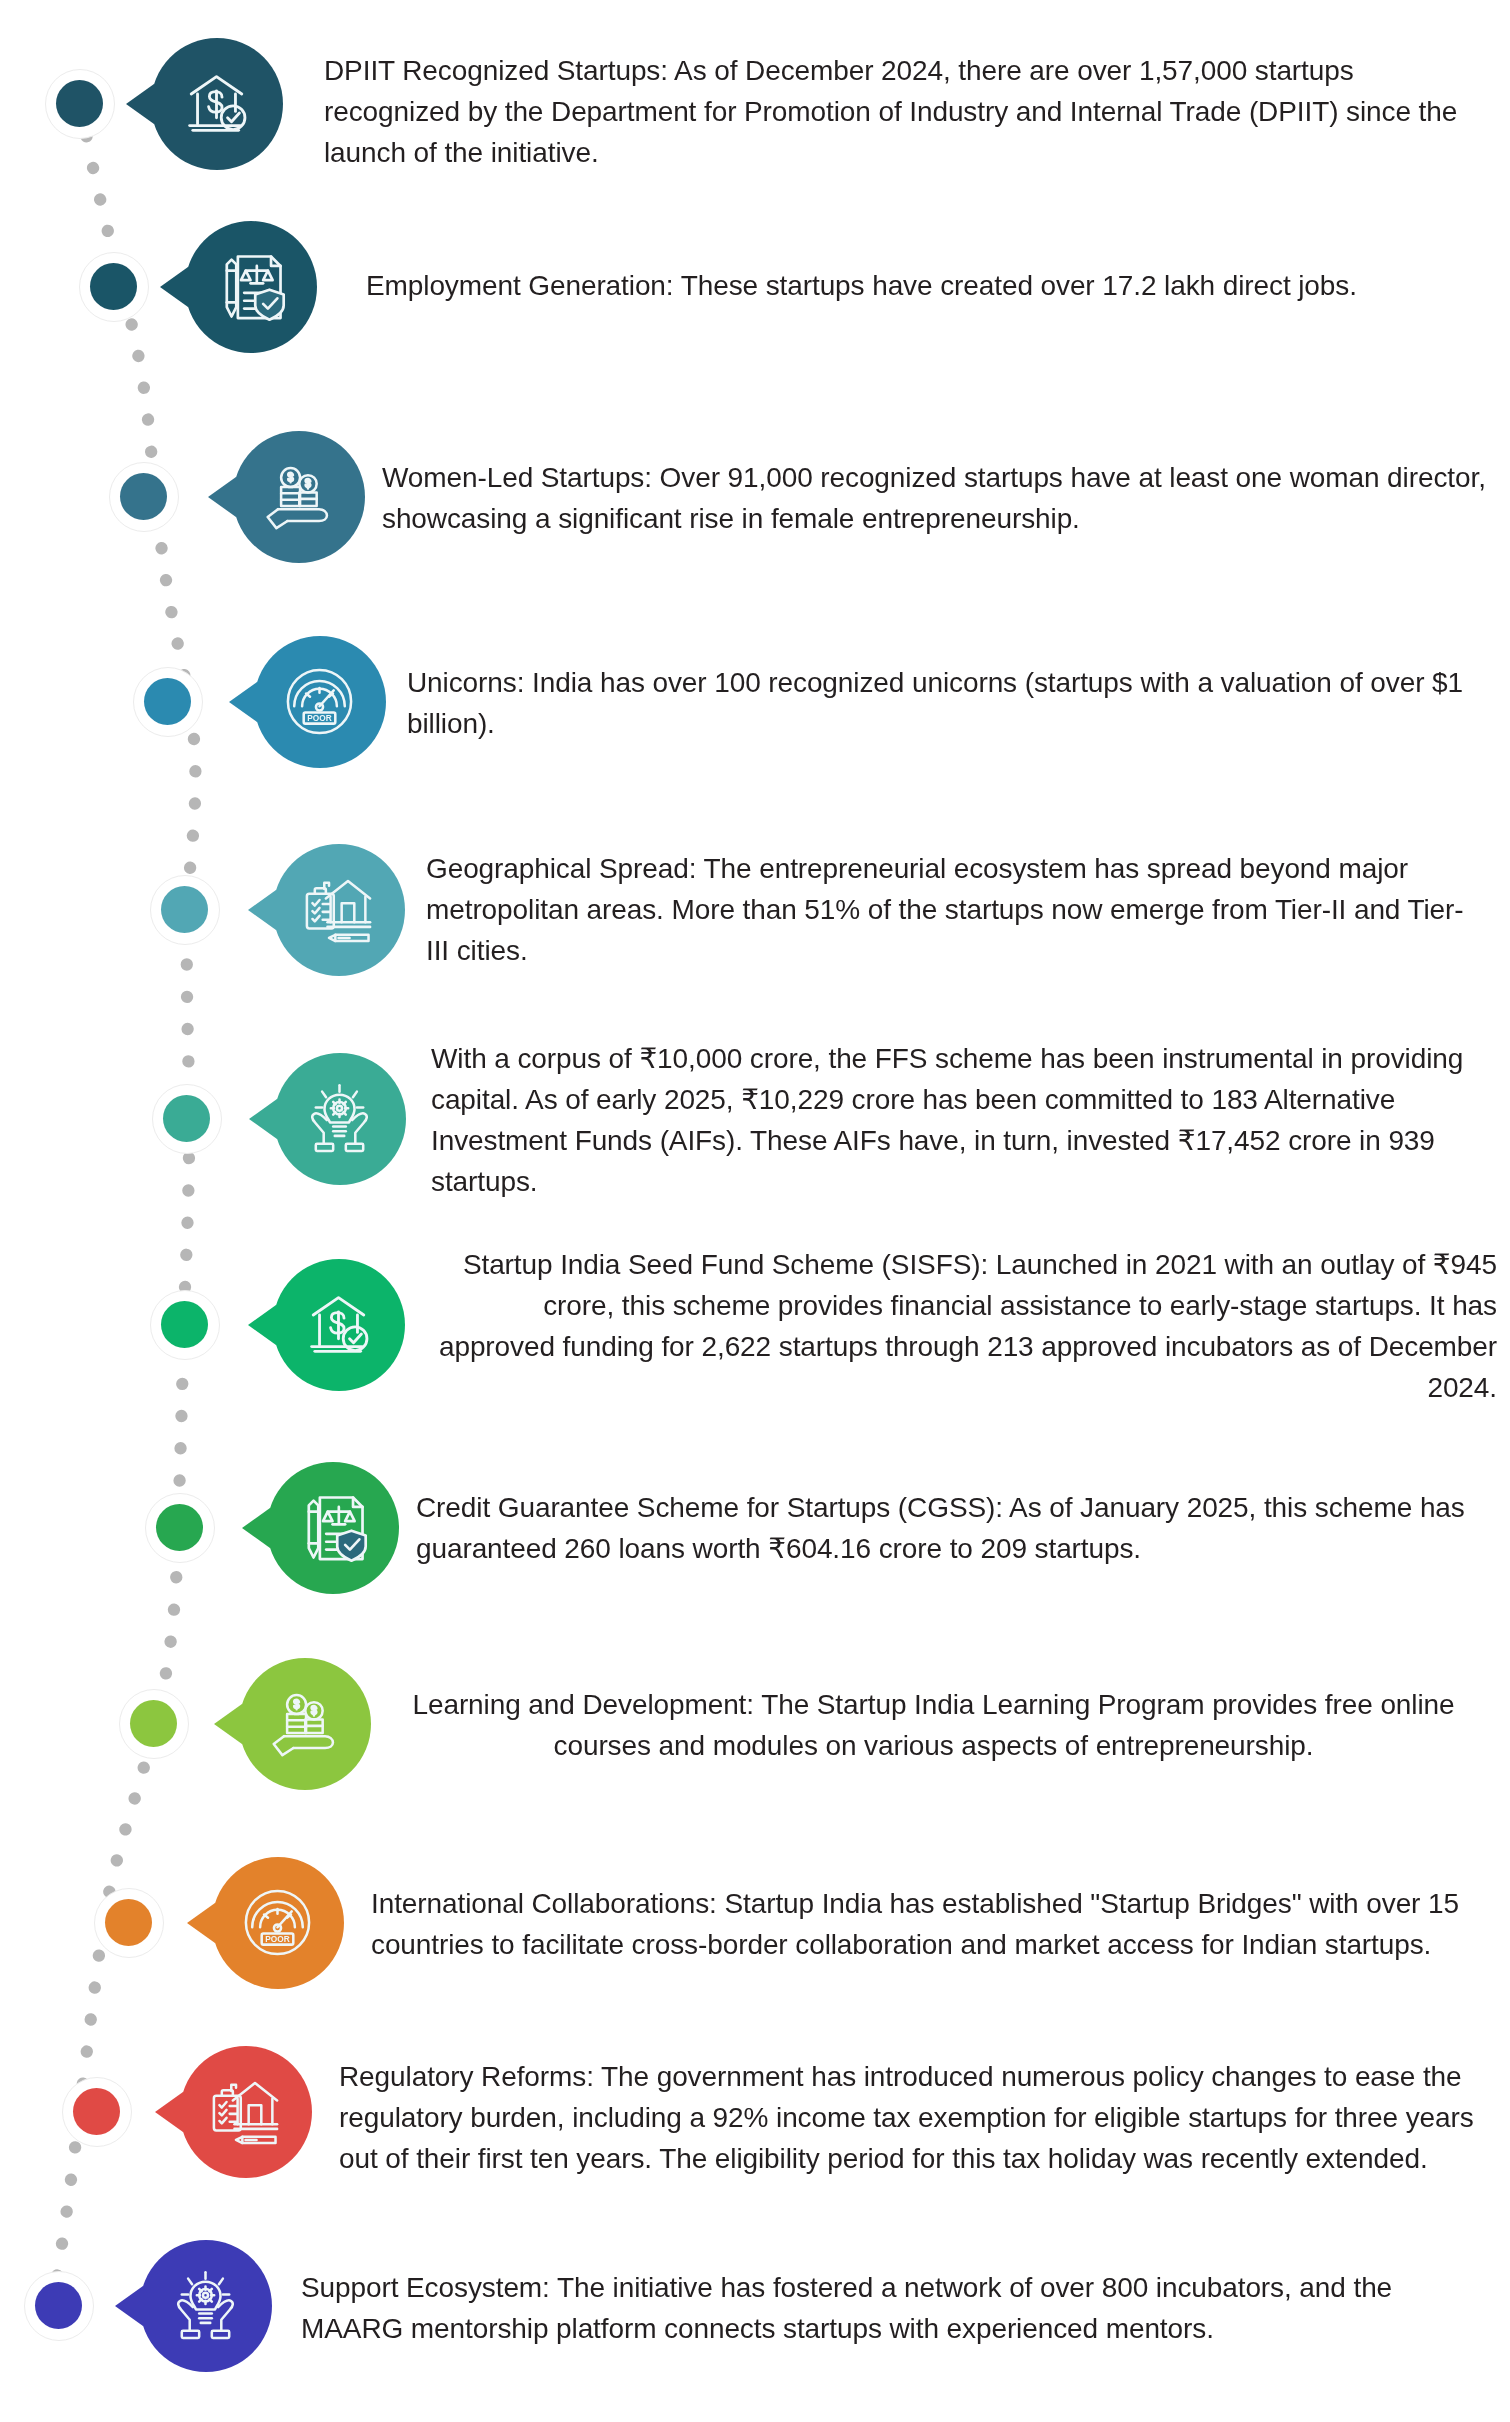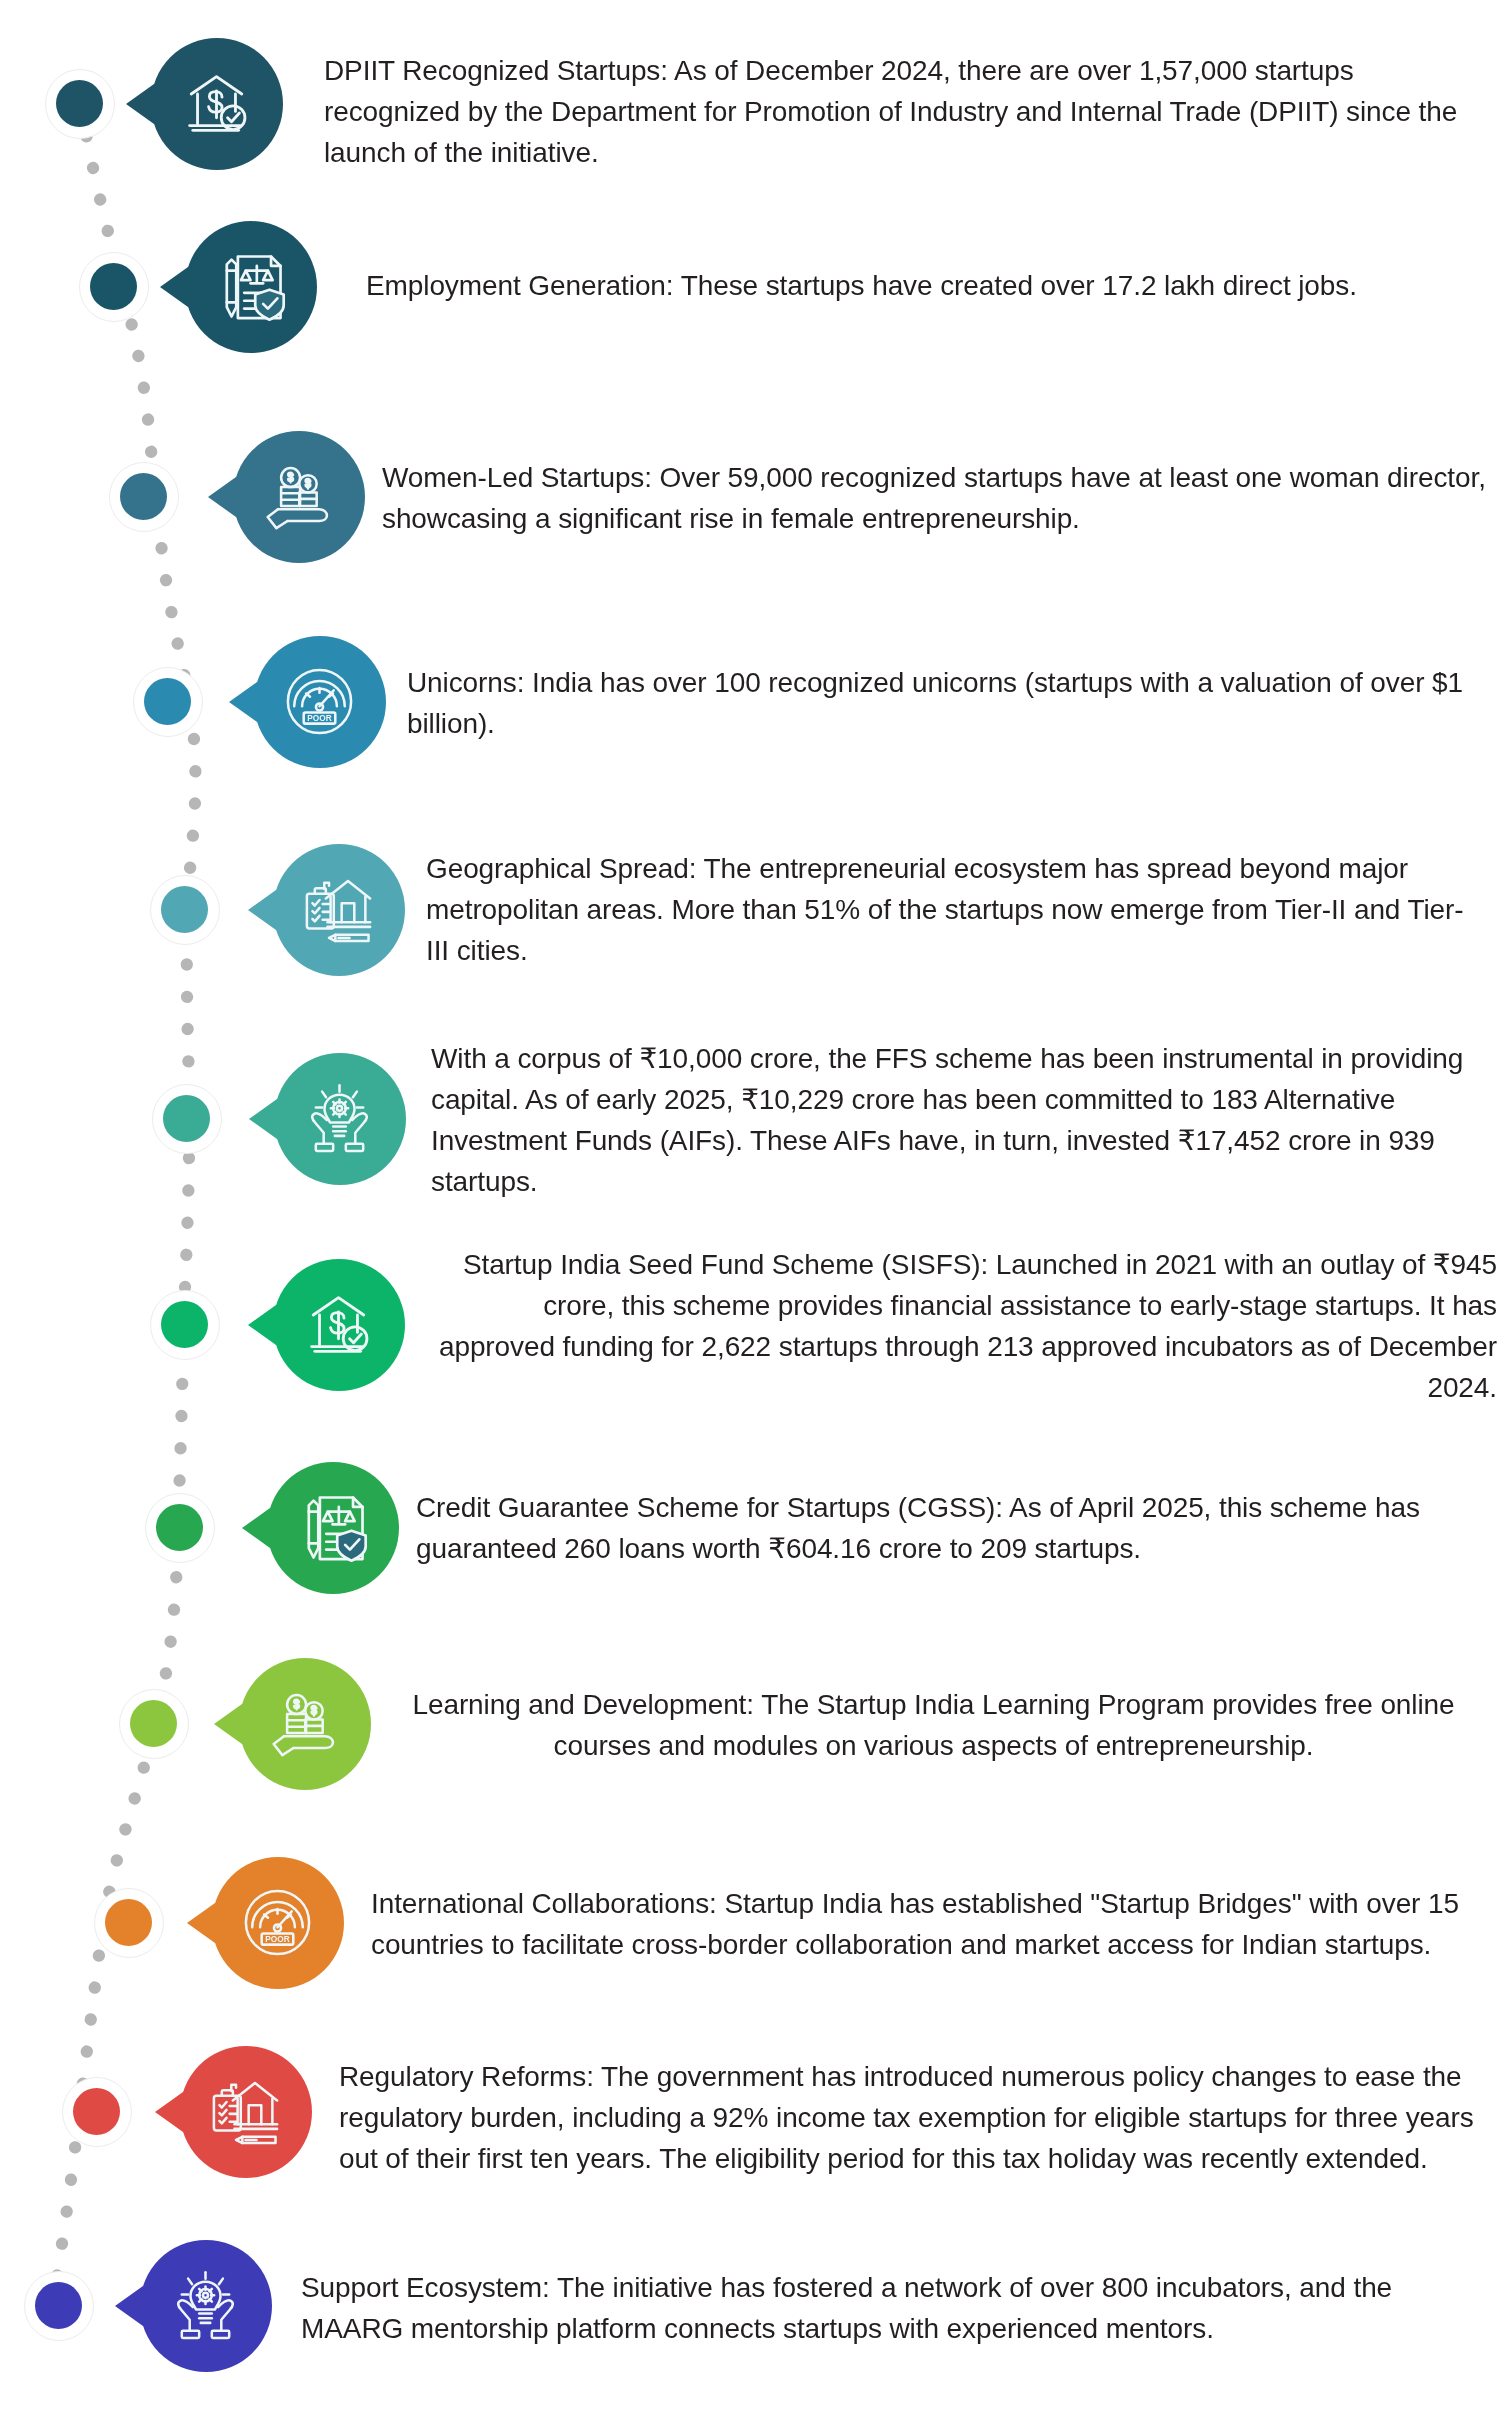--- a/index.html
+++ b/index.html
@@ -277,21 +277,21 @@
     </div>
     <div class="bubble" style="left:233px; top:497px; color:#35738c;">
       <span class="disc" style="background:#35738c"></span>
       <span class="tail"></span>
       <span class="glyph">
           <svg viewBox="0 0 84 84" width="79" height="79">
             <use href="#ic-coins-in-hand-icon"></use>
           </svg>
         </span>
     </div>
-    <div class="text-block" style="left:382px; top:499px; width:1117px;">Women-Led Startups: Over 59,000 recognized startups have at least one woman director, showcasing a significant rise in female entrepreneurship.</div>
+    <div class="text-block" style="left:382px; top:499px; width:1117px;">Women-Led Startups: Over 91,000 recognized startups have at least one woman director, showcasing a significant rise in female entrepreneurship.</div>
   </div>
 
   <div class="tl-row">
     <div class="marker" style="left:168px; top:702px;">
       <span class="dot" style="background:#2b8ab0"></span>
     </div>
     <div class="bubble" style="left:254px; top:702px; color:#2b8ab0;">
       <span class="disc" style="background:#2b8ab0"></span>
       <span class="tail"></span>
       <span class="glyph">
@@ -357,21 +357,21 @@
     </div>
     <div class="bubble" style="left:267px; top:1528px; color:#27a750;">
       <span class="disc" style="background:#27a750"></span>
       <span class="tail"></span>
       <span class="glyph">
           <svg viewBox="0 0 84 84" width="79" height="79">
             <use href="#ic-document-scales-shield-icon"></use>
           </svg>
         </span>
     </div>
-    <div class="text-block" style="left:416px; top:1529px; width:1069px;">Credit Guarantee Scheme for Startups (CGSS): As of April 2025, this scheme has guaranteed 260 loans worth ₹604.16 crore to 209 startups.</div>
+    <div class="text-block" style="left:416px; top:1529px; width:1069px;">Credit Guarantee Scheme for Startups (CGSS): As of January 2025, this scheme has guaranteed 260 loans worth ₹604.16 crore to 209 startups.</div>
   </div>
 
   <div class="tl-row">
     <div class="marker" style="left:154px; top:1724px;">
       <span class="dot" style="background:#8cc63f"></span>
     </div>
     <div class="bubble" style="left:239px; top:1724px; color:#8cc63f;">
       <span class="disc" style="background:#8cc63f"></span>
       <span class="tail"></span>
       <span class="glyph">

